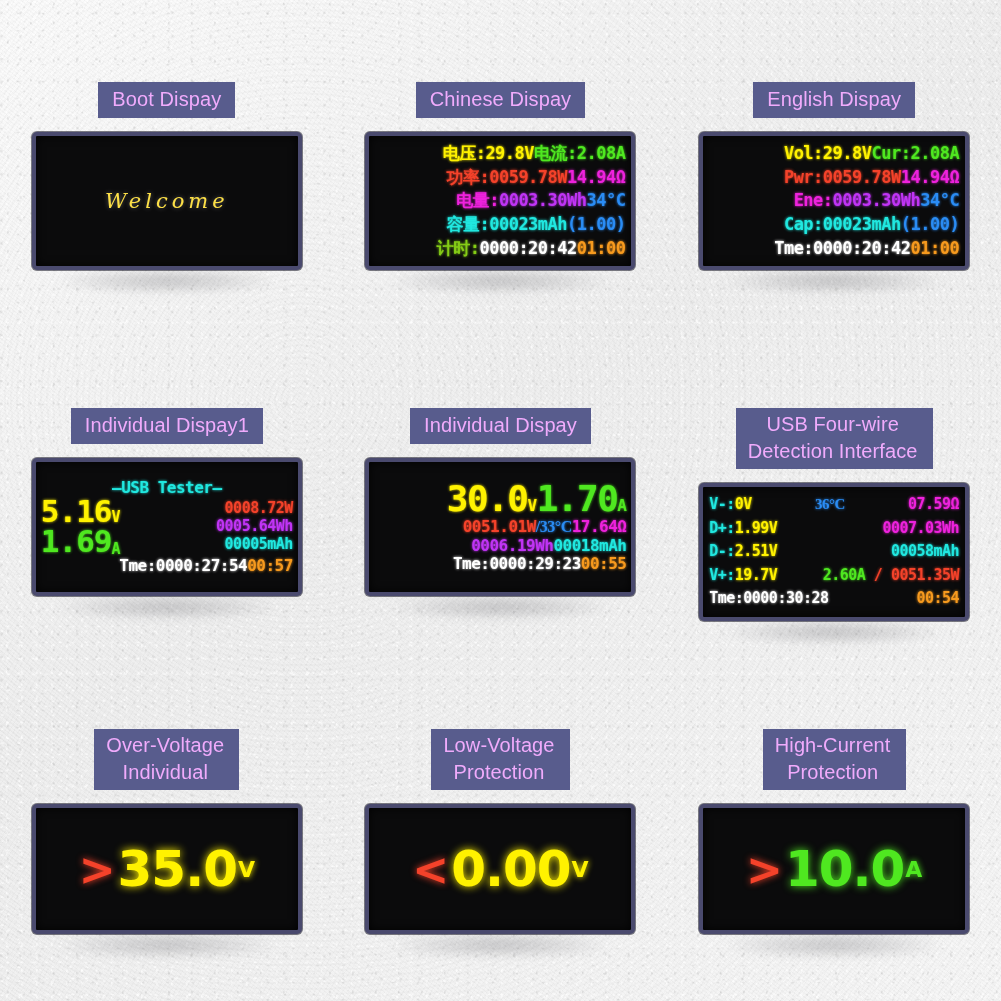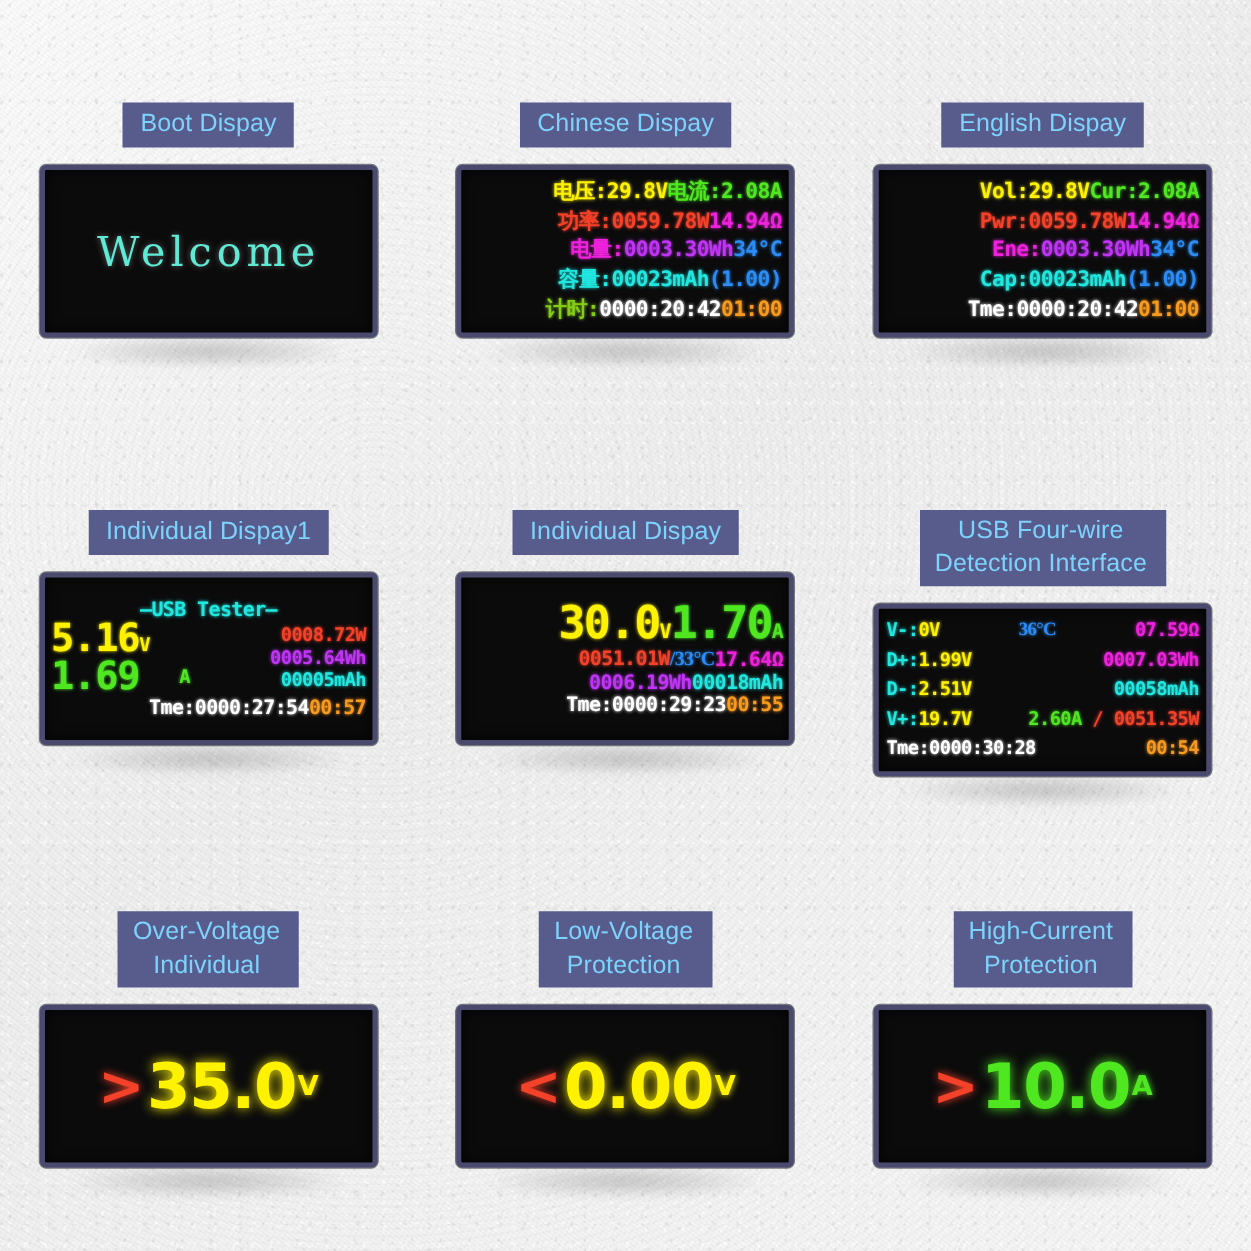--- a/index.html
+++ b/index.html
@@ -56,21 +56,21 @@
     justify-content: flex-start;
     padding-top: 12px;
   }
   .cell.r1 { padding-top: 82px; }
   .cell.r2 { padding-top: 74px; }
   .cell.r3 { padding-top: 62px; }
 
   
   .badge {
     background: #585c8d;
-    color: #7dd3fc;
+    color: #f0abfc;
     font-size: 20px;
     line-height: 1.35;
     text-align: center;
     padding: 4px 14px 5px 14px;
     letter-spacing: .1px;
     white-space: pre-line;
     position: relative;
     z-index: 3;
   }
   .badge.two-line { padding: 3px 15px 4px 12px; }
@@ -139,25 +139,26 @@
   .c-purple  { color: #c034f5; }
   .c-cyan    { color: #20e8e0; }
   .c-blue    { color: #2a8cf4; font-family: Liberation Serif, serif; }
   .c-orange  { color: #f79a1e; }
   .c-white   { color: #ffffff; }
 
   
   .boot-text {
     width: 100%; height: 100%;
     display: flex; align-items: center; justify-content: center;
-    color: #5eead4;
+    color: #fde047;
     font-family: "DejaVu Serif", serif;
-    font-size: 33px;
+    font-size: 21px;
     letter-spacing: 4px;
     text-shadow: 0 0 5px rgba(255,255,255,.35);
+    font-style: italic;
   }
 
   
   .screen.prot { width: 262px; height: 122px; }
   .prot-body {
     width: 100%; height: 100%;
     display: flex; align-items: center; justify-content: center;
     font-family: "DejaVu Sans", sans-serif;
     font-weight: bold;
   }
@@ -295,21 +296,21 @@
         <div class="lcd big">
           <div class="row title-row">
             <span class="c-cyan">—USB Tester—</span>
           </div>
           <div class="split">
             <span class="stack-l">
               <span style="display:flex;align-items:baseline;">
                 <span class="big-num c-yellow">5.16</span>
                 <span class="big-unit c-yellow">V</span>
               </span>
-              <span style="display:flex;align-items:center;gap:32px;">
+              <span style="display:flex;align-items:flex-end;">
                 <span class="big-num c-green">1.69</span>
                 <span class="big-unit c-green">A</span>
               </span>
             </span>
             <span class="stack-r">
               <span class="c-red">0008.72W</span>
               <span class="c-purple">0005.64Wh</span>
               <span class="c-cyan">00005mAh</span>
             </span>
           </div>

